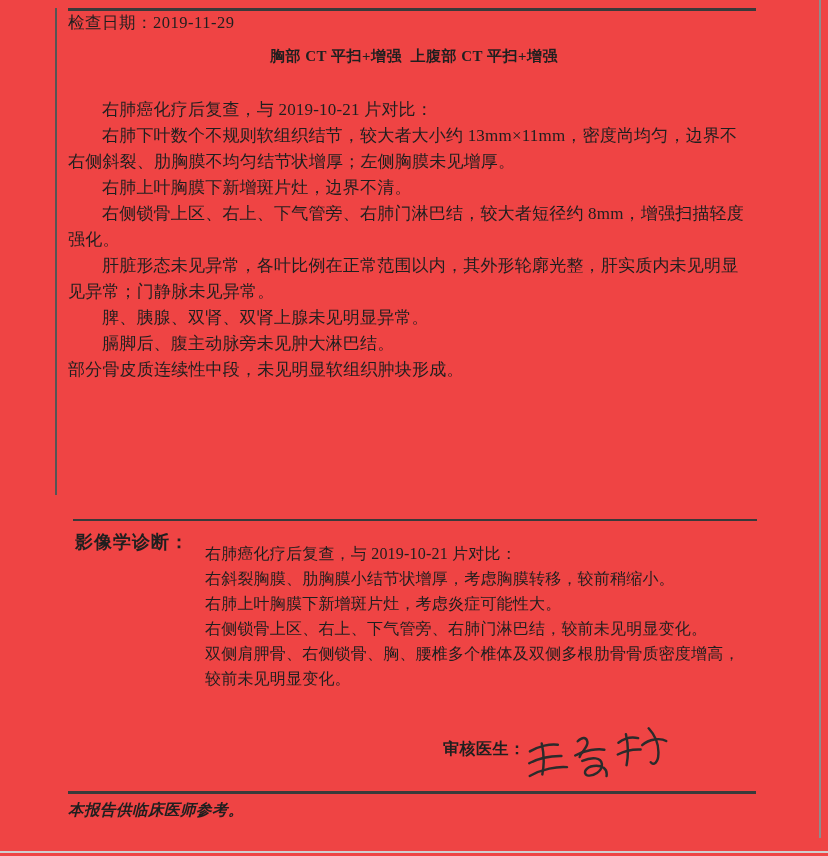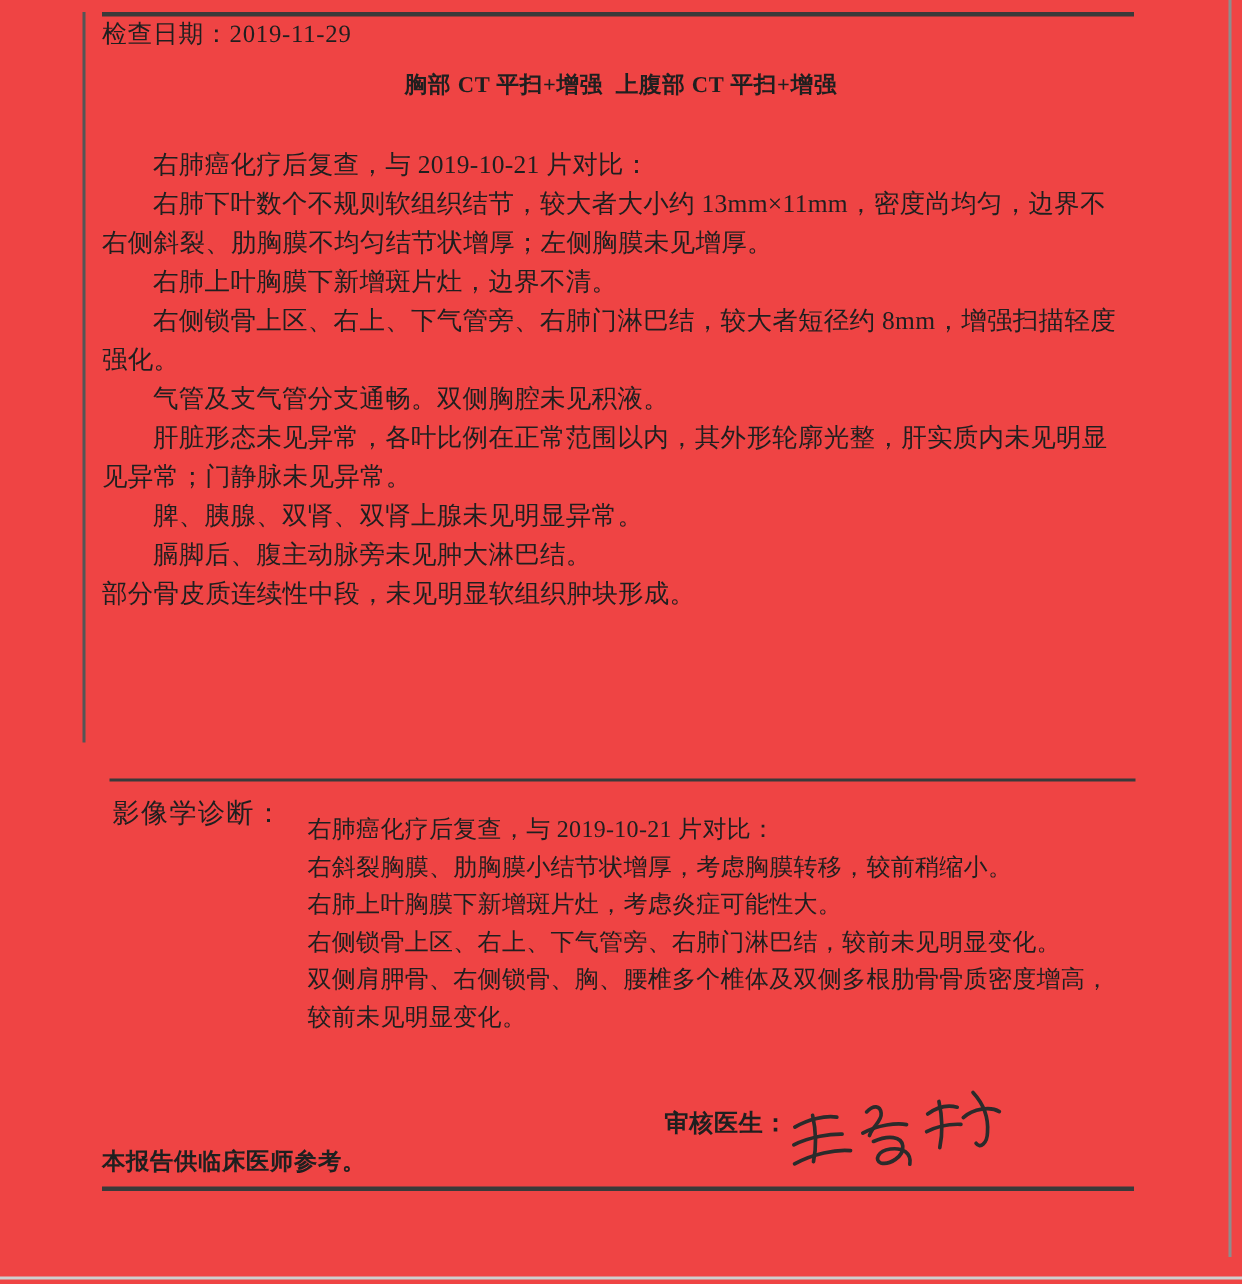--- a/index.html
+++ b/index.html
@@ -23,41 +23,41 @@
     font-weight:700;font-size:15px;white-space:pre;letter-spacing:.5px;
   }
   .findings{
     position:absolute;left:68px;top:97px;width:724px;
     font-size:17px;line-height:26px;letter-spacing:.2px;
   }
   .findings .line.indent,.diag .line.indent{text-indent:34px;}
   .diag-label{
     position:absolute;left:75px;top:530px;
     font-family:"Liberation Sans","DejaVu Sans",sans-serif;
-    font-weight:400;font-size:18px;letter-spacing:1px;
+    font-weight:700;font-size:18px;letter-spacing:1px;
   }
   .diag{
     position:absolute;left:205px;top:541px;width:580px;
     font-size:16px;line-height:25px;letter-spacing:.2px;
   }
   .signoff-report{
     position:absolute;left:145px;top:739px;
     font-family:"Liberation Sans","DejaVu Sans",sans-serif;
     font-weight:600;font-size:16px;letter-spacing:.5px;
   }
   .signoff-review{
     position:absolute;left:443px;top:739px;
     font-family:Liberation Serif, serif;
     font-weight:600;font-size:16px;letter-spacing:.5px;
   }
   .signature{position:absolute;left:524px;top:724px;width:160px;height:72px;}
   .footer-note{
-    position:absolute;left:68px;top:764px;
+    position:absolute;left:68px;top:800px;
     font-family:"Liberation Sans","DejaVu Sans",sans-serif;
-    font-weight:700;font-size:15.5px;letter-spacing:.5px;
+    font-weight:700;font-size:15.5px;letter-spacing:.5px;font-style:italic;
   }
 </style>
 </head>
 <body>
 
 <div class="page">
 
   <div class="rule rule-top"></div>
   <div class="border-left"></div>
   <div class="border-right"></div>
@@ -67,21 +67,20 @@
 
   <div class="title">胸部 CT 平扫+增强  上腹部 CT 平扫+增强</div>
 
   <div class="findings" id="findings">
       <div class="line indent">右肺癌化疗后复查，与 2019-10-21 片对比：</div>
       <div class="line indent">右肺下叶数个不规则软组织结节，较大者大小约 13mm×11mm，密度尚均匀，边界不</div>
       <div class="line">右侧斜裂、肋胸膜不均匀结节状增厚；左侧胸膜未见增厚。</div>
       <div class="line indent">右肺上叶胸膜下新增斑片灶，边界不清。</div>
       <div class="line indent">右侧锁骨上区、右上、下气管旁、右肺门淋巴结，较大者短径约 8mm，增强扫描轻度</div>
       <div class="line">强化。</div>
-      <div class="line indent">气管及支气管分支通畅。双侧胸腔未见积液。</div>
       <div class="line indent">肝脏形态未见异常，各叶比例在正常范围以内，其外形轮廓光整，肝实质内未见明显</div>
       <div class="line">见异常；门静脉未见异常。</div>
       <div class="line indent">脾、胰腺、双肾、双肾上腺未见明显异常。</div>
       <div class="line indent">膈脚后、腹主动脉旁未见肿大淋巴结。</div>
       <div class="line">部分骨皮质连续性中段，未见明显软组织肿块形成。</div>
     </div>
 
   <div class="rule rule-diag"></div>
   <div class="diag-label">影像学诊断：</div>
   <div class="diag" id="diagnosis">

